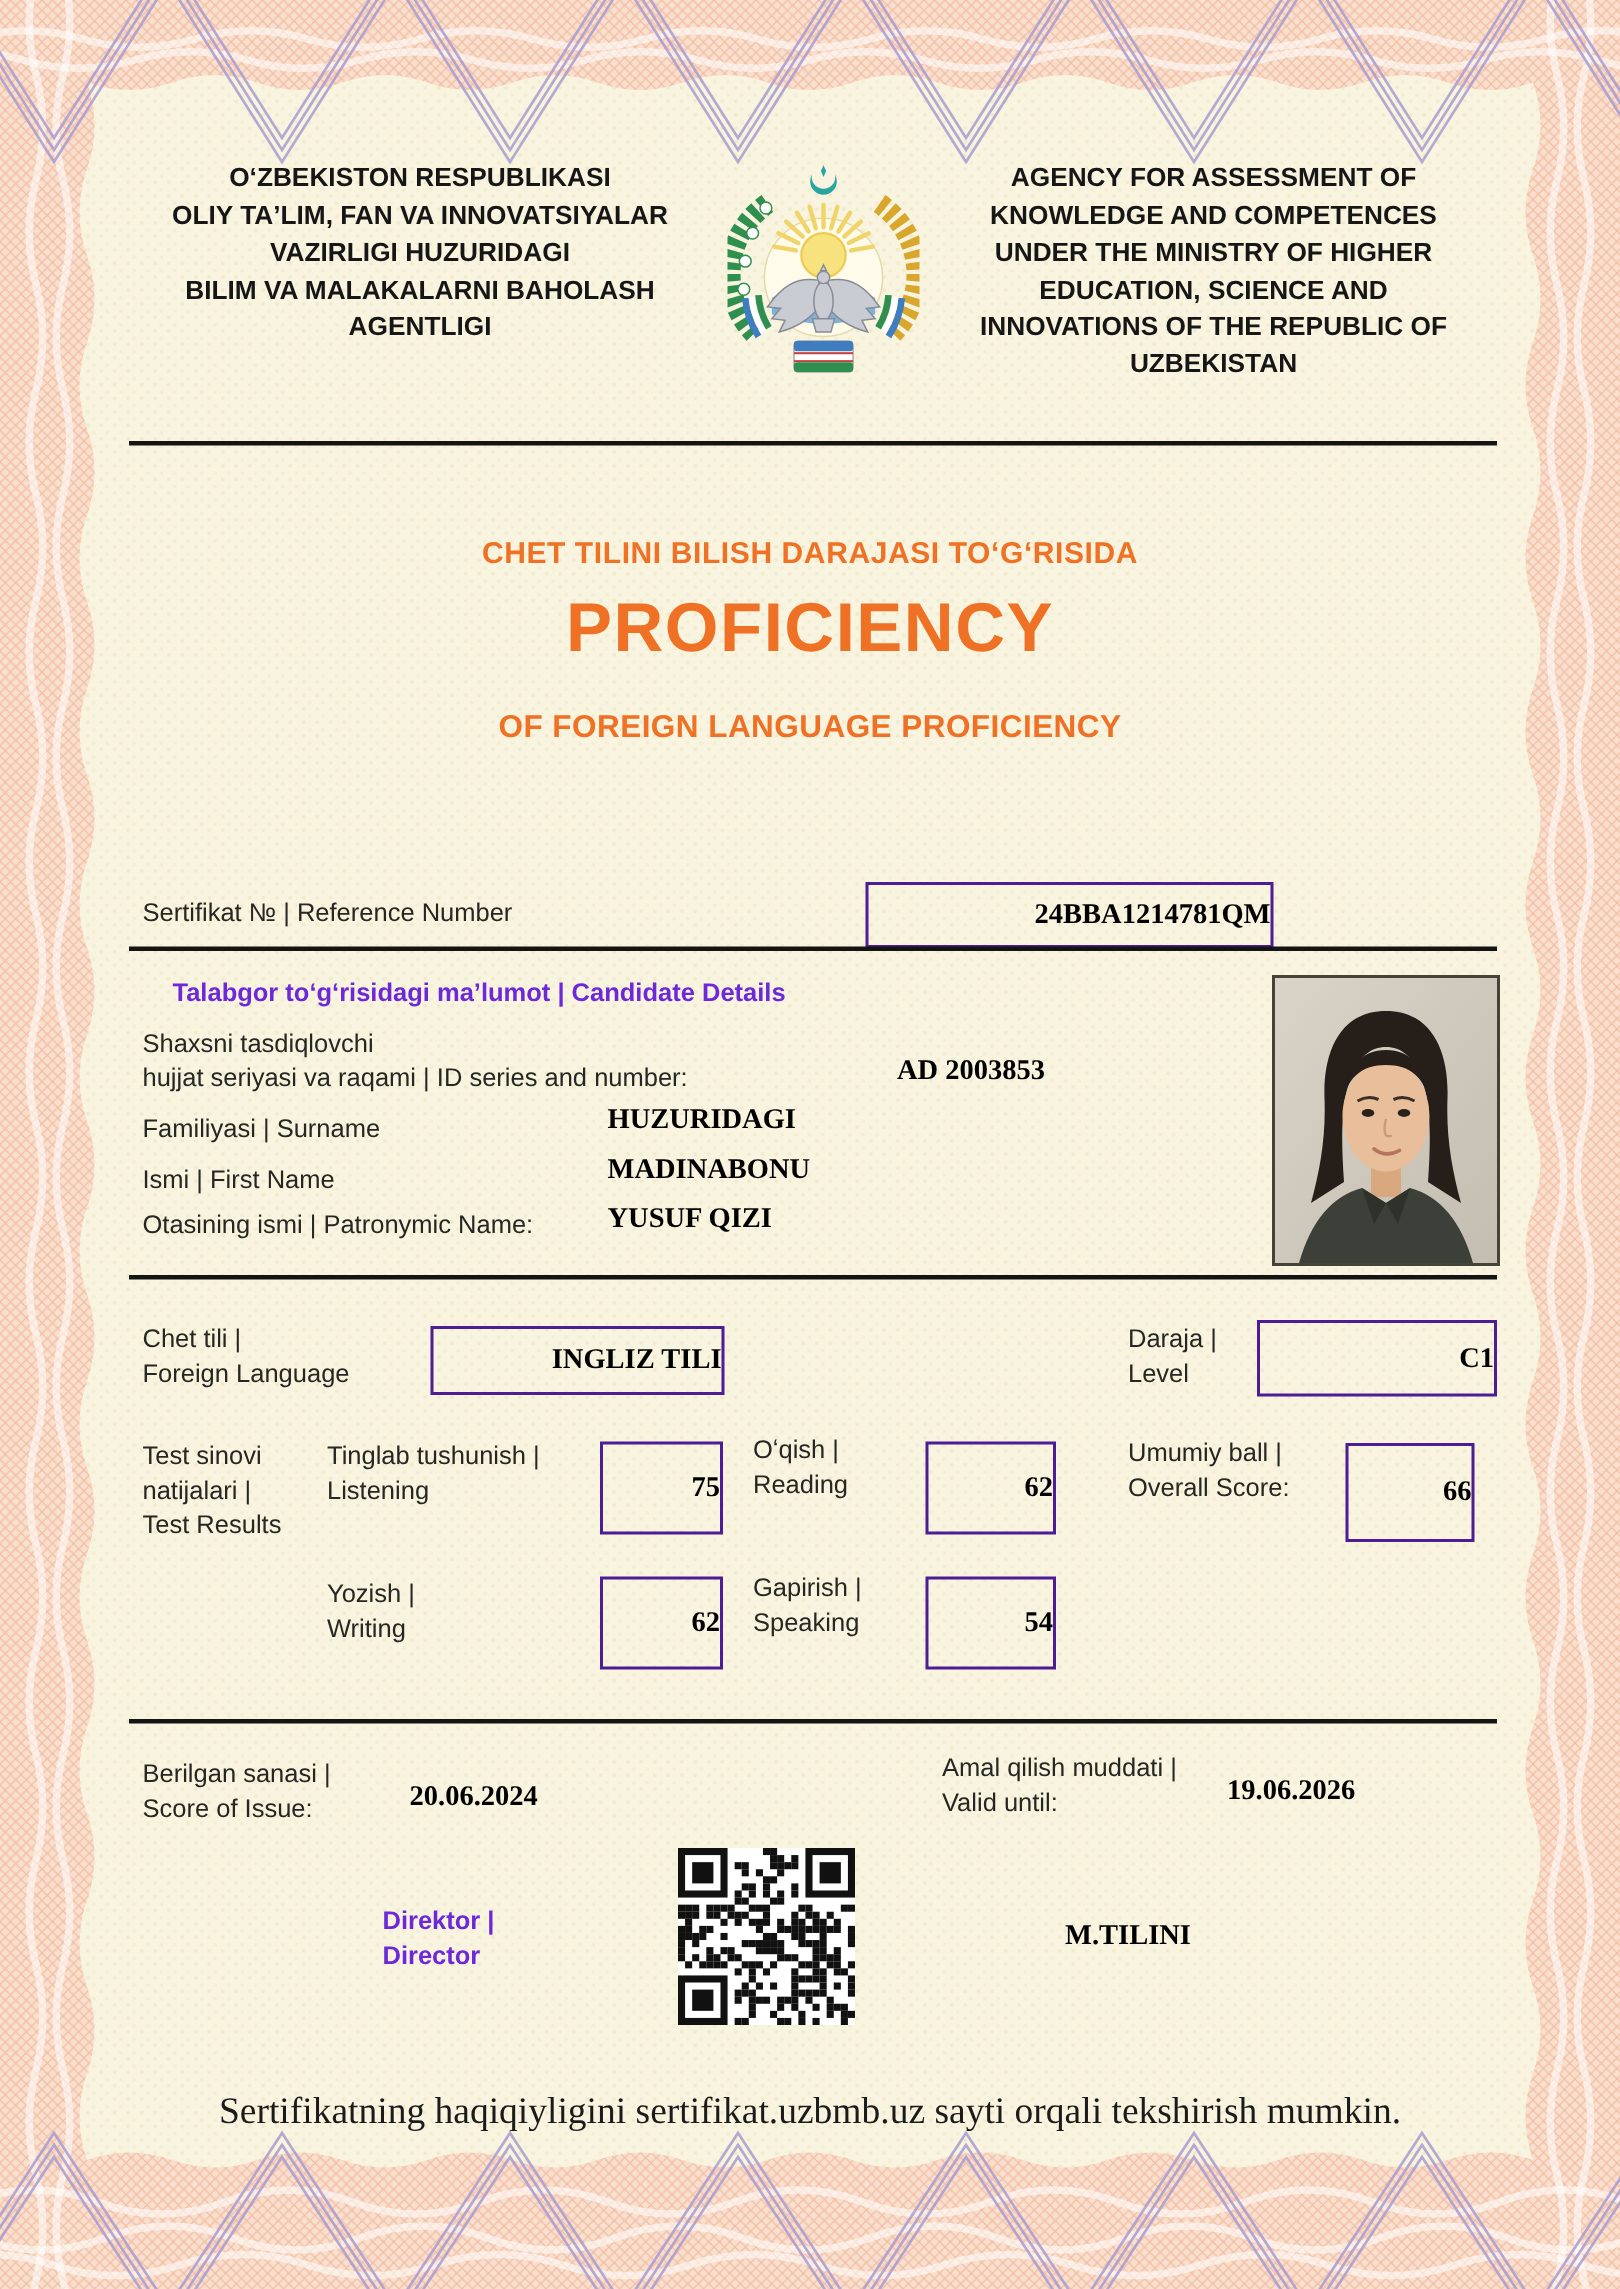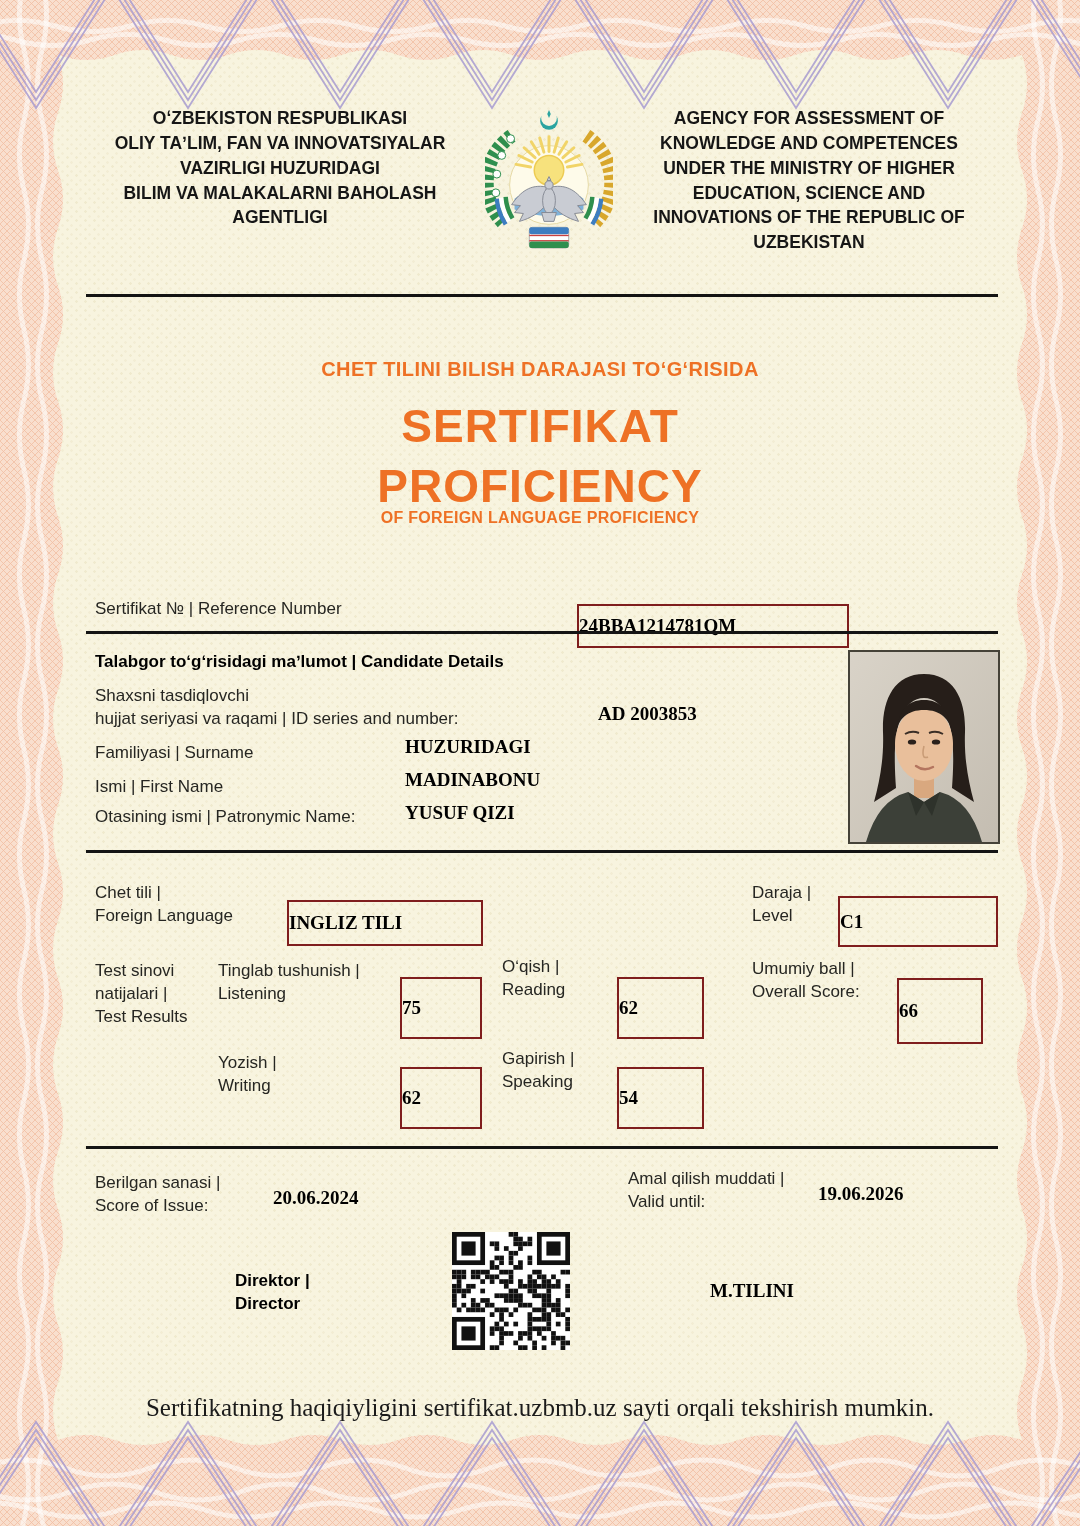--- a/index.html
+++ b/index.html
@@ -25,27 +25,27 @@
   .emblem{width:128px;margin-top:2px;flex:0 0 auto;}
 
   .rule{position:absolute;left:86px;width:912px;height:3px;background:#141414;}
 
   
   .titles{position:absolute;left:0;right:0;top:358px;text-align:center;color:#EE7125;}
   .kicker{font-size:20px;font-weight:bold;letter-spacing:.4px;}
   .big{font-size:46px;font-weight:bold;letter-spacing:1px;line-height:1.0;}
   .big.l1{margin-top:22px;}
   .big.l2{margin-top:14px;}
-  .subtitle{font-size:16px;font-weight:bold;margin-top:0;letter-spacing:.3px;}
+  .subtitle{font-size:21px;font-weight:bold;margin-top:32px;letter-spacing:.3px;}
 
   .label{font-size:17px;color:#262622;line-height:1.34;}
-  .label.bold{font-weight:bold;color:#000000;}
+  .label.bold{font-weight:bold;color:#6d28d9;margin-left:20px;}
   .serif-val{font-family:"Liberation Serif",serif;font-weight:bold;font-size:19px;color:#000;}
 
-  .valuebox{border:2px solid #7f1d1d;display:flex;align-items:center;justify-content:flex-start;margin-top:16px;}
+  .valuebox{border:2px solid #4c1d95;display:flex;align-items:center;justify-content:flex-end;}
 
   .photo-frame{position:absolute;left:848px;top:650px;width:148px;height:190px;
                border:2px solid #454238;background:#CEC8BE;}
   .photo-frame svg{display:block;}
 
   .qr{position:absolute;left:452px;top:1232px;width:118px;height:118px;background:#fff;}
 
   .footer{position:absolute;left:0;right:0;top:1394px;text-align:center;
           font-family:"Liberation Serif",serif;font-size:25px;color:#1B1B1B;}
 </style>
@@ -160,21 +160,20 @@
 UNDER THE MINISTRY OF HIGHER
 EDUCATION, SCIENCE AND
 INNOVATIONS OF THE REPUBLIC OF
 UZBEKISTAN</div>
   </div>
 
   <div class="rule" style="top:294px"></div>
 
   <div class="titles">
     <div class="kicker">CHET TILINI BILISH DARAJASI TOʻGʻRISIDA</div>
-    <div class="big l1">SERTIFIKAT</div>
     <div class="big l2">PROFICIENCY</div>
     <div class="subtitle">OF FOREIGN LANGUAGE PROFICIENCY</div>
   </div>
 
   <div class="abs label" style="left:95px;top:598px">Sertifikat №  | Reference Number</div>
   <div class="abs valuebox" style="left:577px;top:588px;width:268px;height:40px">
     <span class="serif-val">24BBA1214781QM</span>
   </div>
 
   <div class="rule" style="top:631px"></div>

